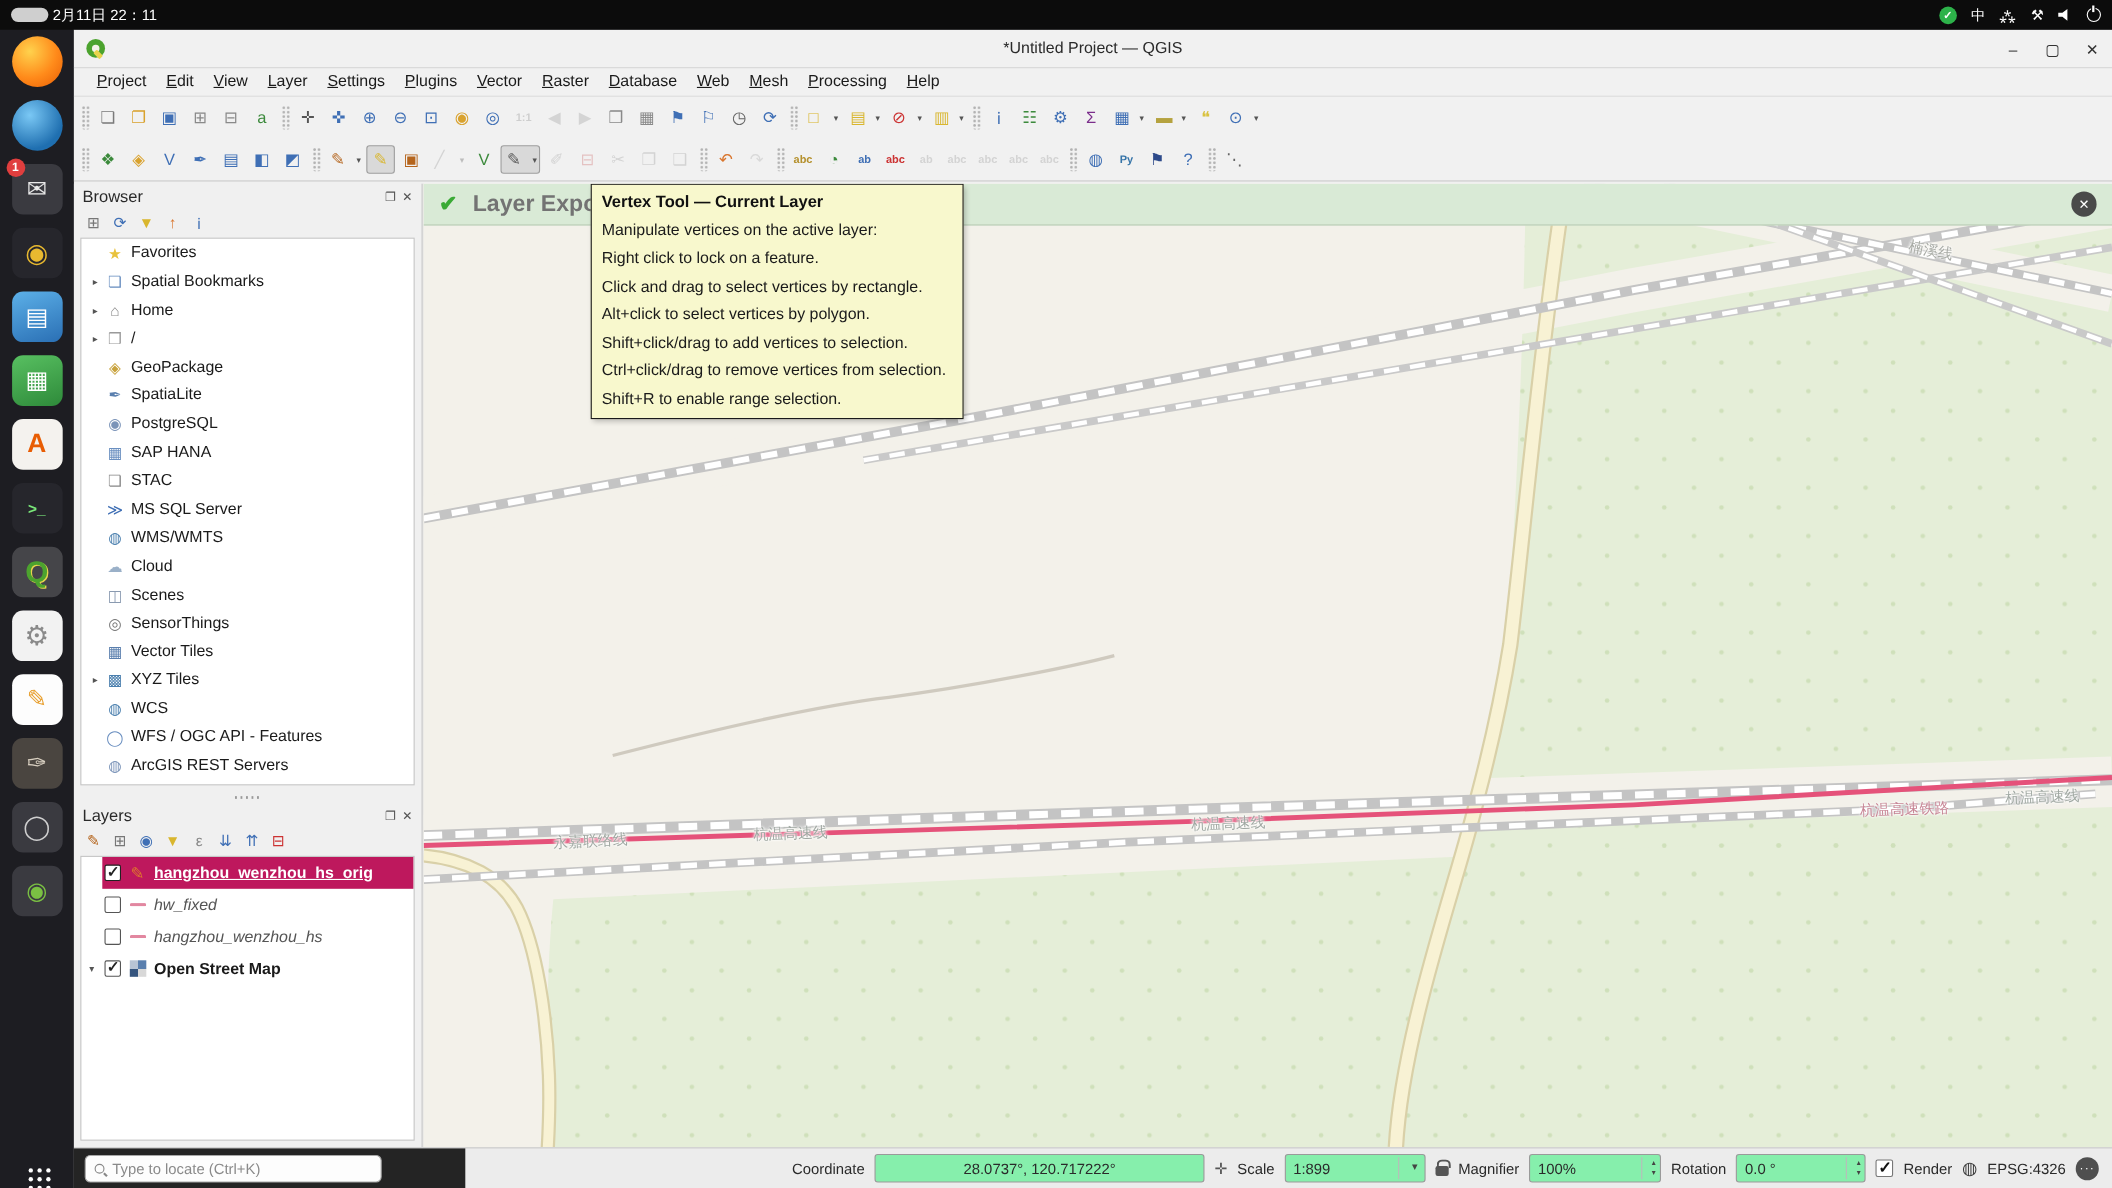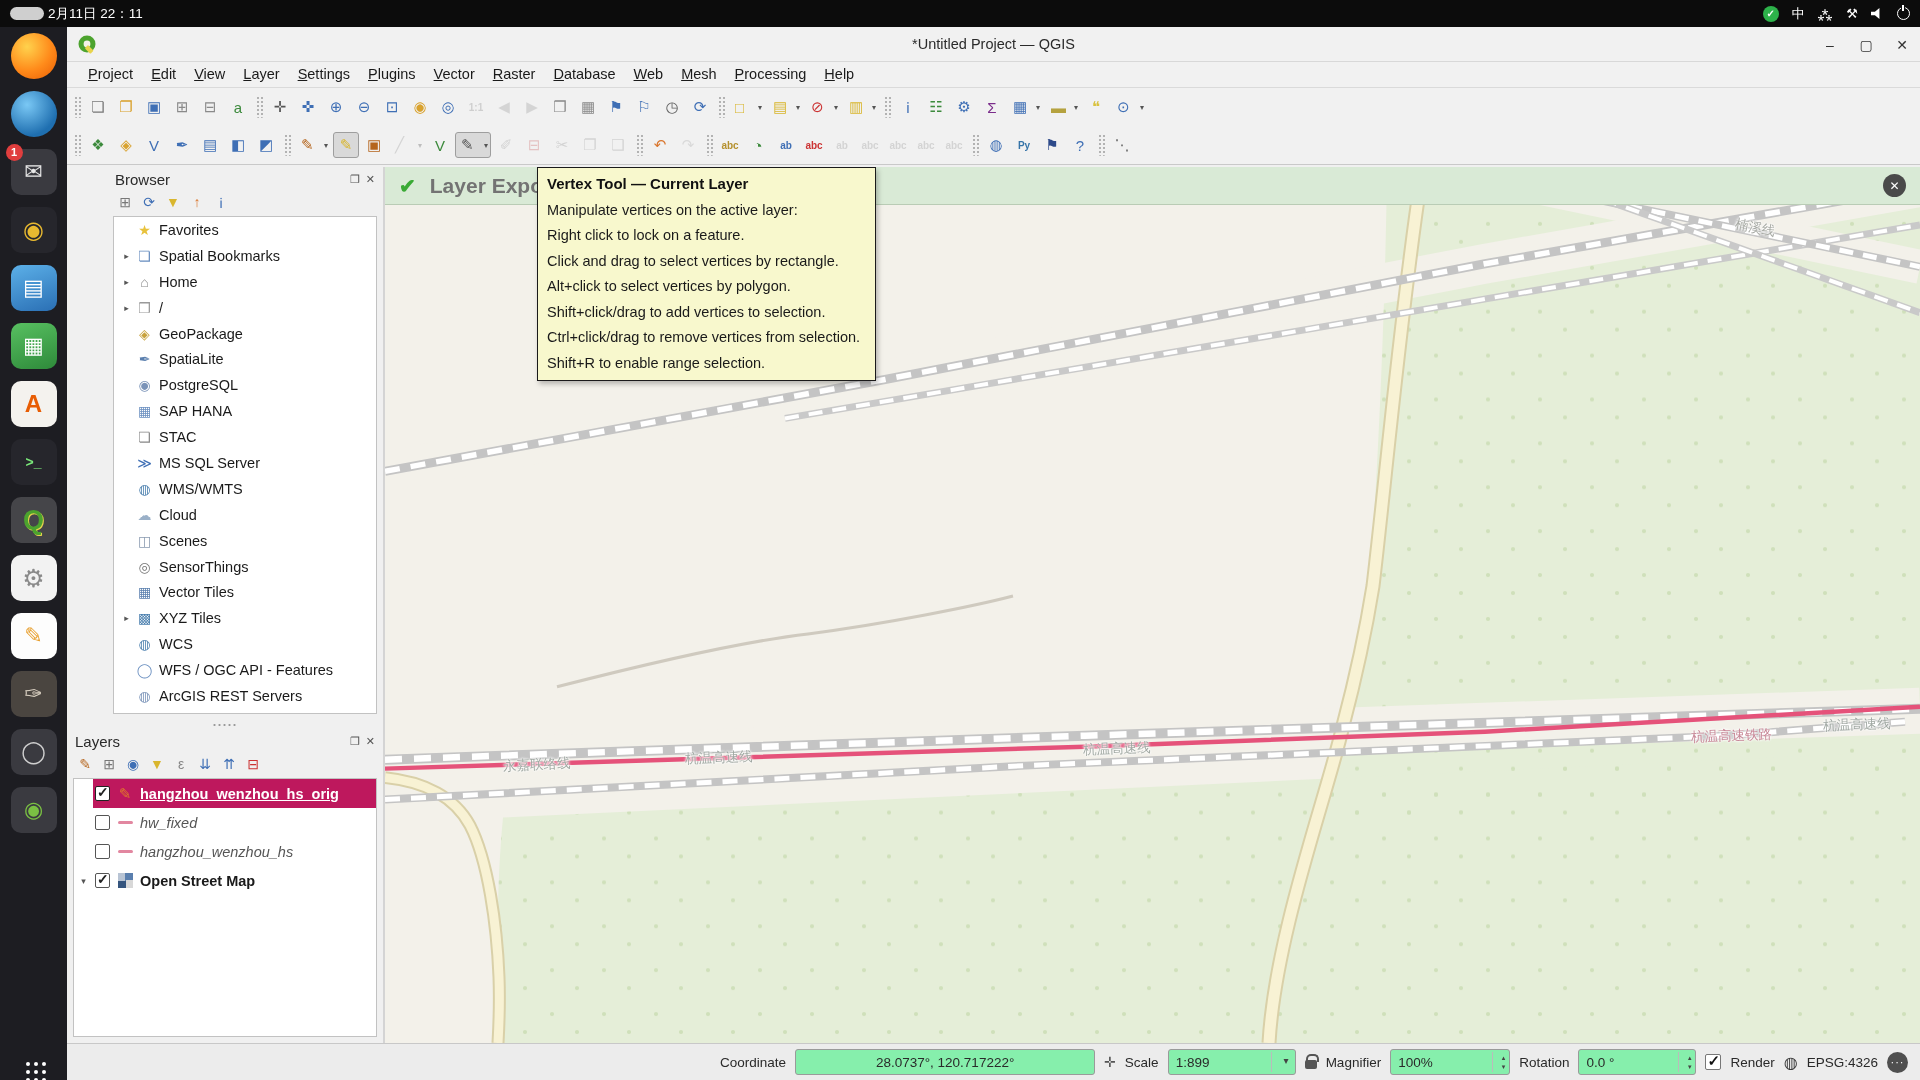--- a/index.html
+++ b/index.html
@@ -65,21 +65,21 @@
   
   .content { position:absolute; top:140px; bottom:37px; left:0; right:0; display:flex; }
   .panels { width:318px; display:flex; flex-direction:column; background:#f0f0f0; border-right:2px solid #d4d4d4; }
   .panel-title-row { display:flex; align-items:center; padding:4px 8px 2px 8px; }
   .panel-title { font-size:15px; color:#2a2a2a; flex:1; }
   .panel-win-btns { display:flex; gap:6px; color:#555; font-size:11px; }
   .panel-tools { display:flex; align-items:center; padding:1px 4px 3px 6px; }
   .ptool { width:24px; height:22px; display:flex; align-items:center; justify-content:center; font-size:14px; }
   .tree-box { background:#fff; border:1px solid #c2c2c2; margin:0 6px 6px 6px; overflow:hidden; flex:1; }
 
-  .browser-panel { height:553px; display:flex; flex-direction:column;padding-left:40px; }
+  .browser-panel { height:553px; display:flex; flex-direction:column; }
   .tree-row { display:flex; align-items:center; height:25.9px; padding-left:5px; }
   .tree-arrow { width:15px; font-size:9px; color:#555; text-align:center; }
   .tree-arrow::before { content:""; }
   .expandable .tree-arrow::before { content:"▸"; }
   .tree-icon { width:21px; text-align:center; font-size:14px; }
   .tree-label { font-size:14.5px; color:#1a1a1a; padding-left:4px; white-space:nowrap; }
 
   .layers-panel { flex:1; display:flex; flex-direction:column; }
   .splitter { height:9px; display:flex; align-items:center; justify-content:center; }
   .splitter-dots { width:26px; height:4px; background-image:radial-gradient(circle,#9a9a9a 1px,transparent 1.2px); background-size:5px 4px; }
@@ -761,20 +761,26 @@
             <div class="tooltip-line">Alt+click to select vertices by polygon.</div>
             <div class="tooltip-line">Shift+click/drag to add vertices to selection.</div>
             <div class="tooltip-line">Ctrl+click/drag to remove vertices from selection.</div>
             <div class="tooltip-line">Shift+R to enable range selection.</div>
           </div>
       </div>
     </div>
   </div>
 
   <div class="statusbar">
+    <div class="locator-zone">
+      <div class="locator">
+        <span class="mag-icon"></span>
+        <span>Type to locate (Ctrl+K)</span>
+      </div>
+    </div>
     <div class="sb-right">
       <span>Coordinate</span>
       <span class="sb-box coord-box">28.0737°, 120.717222°</span>
       <span style="color:#555;font-size:14px;">✛</span>
       <span>Scale</span>
       <span class="sb-box combo">1:899</span>
       <span class="lock"></span>
       <span>Magnifier</span>
       <span class="sb-box spin spin-100">100%</span>
       <span>Rotation</span>

